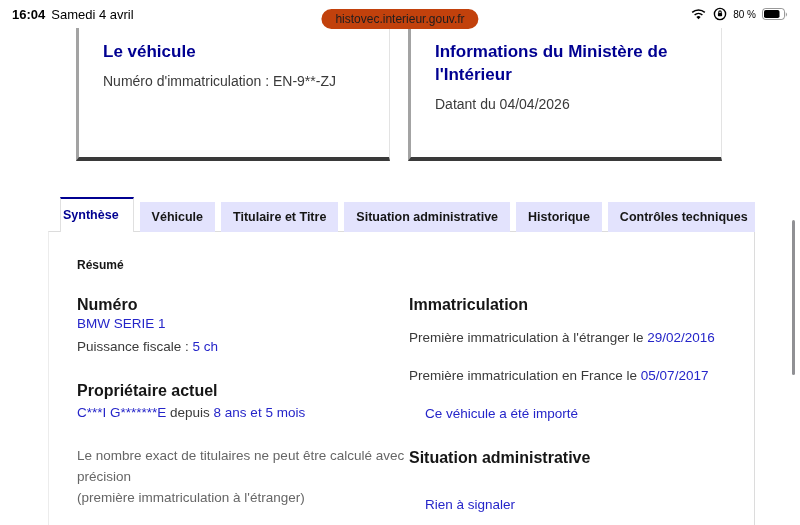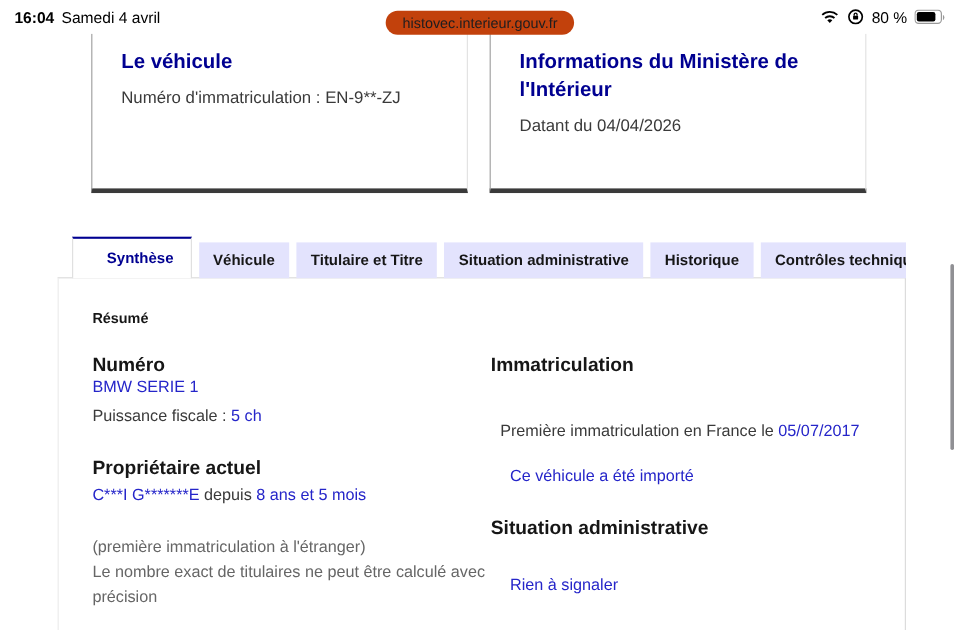--- a/index.html
+++ b/index.html
@@ -12,36 +12,36 @@
   
   .statusbar { height:28px; display:flex; align-items:center; justify-content:space-between;
     padding:0 12px; font-size:13px; color:#000; position:relative; background:#fff; }
   .sb-left { display:flex; gap:6px; align-items:center; }
   .sb-time { font-weight:600; }
   .sb-date { font-weight:500; }
   .url-pill { position:absolute; left:50%; top:9px; transform:translateX(-50%);
     background:#c2410c; border-radius:11px; padding:3px 14px; font-size:12px; color:#1d1d1f; }
   .sb-right { display:flex; gap:6px; align-items:center; }
   .sb-right svg { display:block; }
-  .sb-batt-pct { font-size:13px; font-weight:500; }
+  .sb-batt-pct { font-size:10px; font-weight:500; }
 
   
   .cards { display:flex; padding-left:76px; gap:18px; height:133px; overflow:hidden; }
-  .card { width:314px; background:#fff; border-left:1px solid #a3a3a3; border-right:1px solid #e3e3e3;
+  .card { width:314px; background:#fff; border-left:3px solid #a3a3a3; border-right:1px solid #e3e3e3;
     border-bottom:4px solid #3a3a3a; padding:13px 24px 0 24px; }
   .card-title { color:#000091; font-size:17px; font-weight:700; line-height:1.35; }
   .card-line { margin-top:9px; font-size:14px; color:#3a3a3a; }
 
   
   .tabs-clip { margin-left:48px; width:707px; overflow:hidden; margin-top:36px; }
   .tabs { display:flex; align-items:flex-end; padding-left:12px; position:relative; z-index:2; }
   .tab { background:#e3e3fd; color:#161616; font-size:12.5px; font-weight:700;
     padding:8px 12px; margin-right:6px; white-space:nowrap; cursor:pointer; }
   .tab.active { background:#fff; color:#000091; border-top:2px solid #000091;
-    border-left:1px solid #e0e0e0; border-right:1px solid #e0e0e0; padding:9px 14px 10px 28px; }
+    border-left:1px solid #e0e0e0; border-right:1px solid #e0e0e0; padding:9px 14px 10px 2px; }
 
   
   .panel { margin-left:48px; width:707px; height:300px; background:#fff;
     border-top:1px solid #dcdcdc; border-left:1px solid #ececec; border-right:1px solid #dcdcdc;
     margin-top:-1px; padding:26px 0 0 28px; position:relative; z-index:1; }
   .panel-title { font-size:12px; font-weight:700; color:#161616; }
   .cols { display:flex; margin-top:24px; }
   .col-left { width:332px; flex:none; }
   .col-right { flex:1; padding-right:30px; }
   h3.sec { font-size:16px; font-weight:700; color:#161616; }
@@ -51,21 +51,21 @@
   .gray-note { color:#666; font-size:13.5px; line-height:1.55; }
   .indent { padding-left:16px; }
 
   .model-link { display:inline-block; font-size:13.5px; }
   .power-line { margin-top:7px; }
   .owner-h { margin-top:28px; }
   .owner-line { margin-top:5px; }
   .note-block { margin-top:26px; max-width:330px; }
 
   .reg1 { margin-top:16px; }
-  .reg2 { margin-top:37px;text-align:center; }
+  .reg2 { margin-top:23px; }
   .imported { margin-top:23px; font-size:13.5px; }
   .admin-h { margin-top:28px; }
   .admin-link { margin-top:30px; font-size:13.5px; }
   .admin-note { margin-top:3px; }
 
   
   .scrollbar { position:absolute; right:5px; top:220px; width:3px; height:155px;
     background:#909094; border-radius:2px; }
 </style>
 </head>
@@ -137,27 +137,30 @@
       <div class="line power-line">
         <span>Puissance fiscale : </span><span class="blue-val">5 ch</span>
       </div>
 
       <h3 class="sec owner-h">Propriétaire actuel</h3>
       <div class="line owner-line">
         <span class="blue-val">C***I G*******E</span><span> depuis </span><span class="blue-val">8 ans et 5 mois</span>
       </div>
 
       <div class="gray-note note-block">
+        <div>Le nombre exact de titulaires ne peut être calculé avec précision</div>
         <div>(première immatriculation à l'étranger)</div>
-        <div>Le nombre exact de titulaires ne peut être calculé avec précision</div>
       </div>
     </div>
 
     <div class="col-right">
       <h3 class="sec">Immatriculation</h3>
+      <div class="line reg1">
+        <span>Première immatriculation à l'étranger le </span><span class="blue-val">29/02/2016</span>
+      </div>
       <div class="line reg2">
         <span>Première immatriculation en France le </span><span class="blue-val">05/07/2017</span>
       </div>
       <div class="imported indent">
         <a class="blue-link">Ce véhicule a été importé</a>
       </div>
 
       <h3 class="sec admin-h">Situation administrative</h3>
       <div class="admin-link indent">
         <a class="blue-link">Rien à signaler</a>

